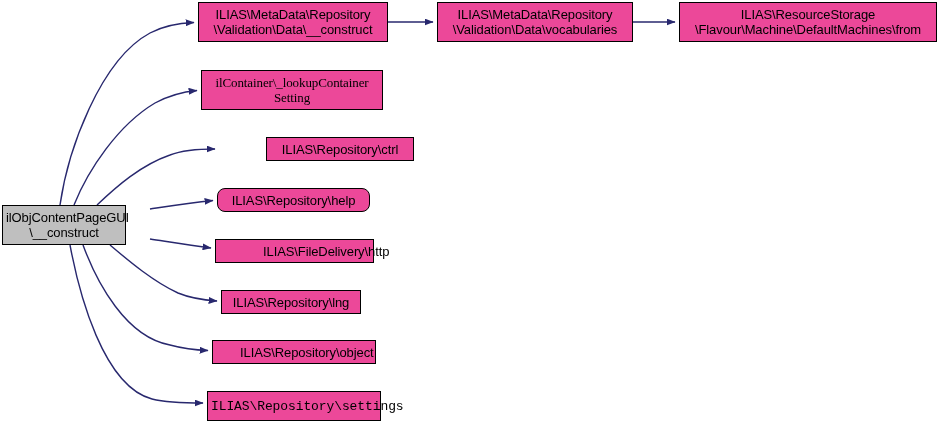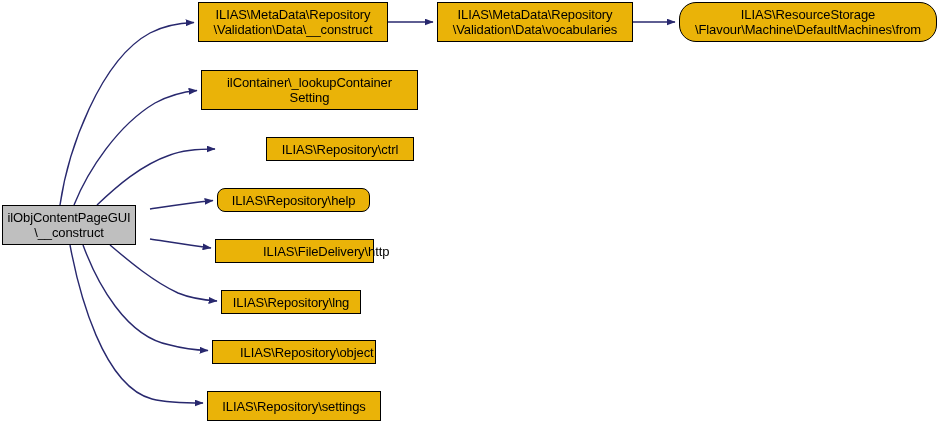--- a/index.html
+++ b/index.html
@@ -22,21 +22,21 @@
     left: 0;
     top: 0;
     width: 939px;
     height: 422px;
     pointer-events: none;
   }
   .node {
     position: absolute;
     box-sizing: border-box;
     border: 1px solid #000000;
-    background: #eab308;
+    background: #ec4899;
     color: #000000;
     font-size: 13px;
     line-height: 15px;
     display: flex;
     align-items: center;
     justify-content: center;
     text-align: center;
     white-space: pre-line;
     letter-spacing: -0.1px;
     z-index: 2;
@@ -71,31 +71,31 @@
       <path d="M 150,209 C 170,206 189,203 213,200.5"></path>
       <path d="M 150,239 C 170,242 189,245 211,248"></path>
       <path d="M 110,245 C 130,262 154,282 178,293 C 190,298 203,300 217,301"></path>
       <path d="M 83,245 C 97,283 126,337 170,345 C 181,348 194,350 208,350.5"></path>
       <path d="M 70,245 C 79,293 103,386 152,399 C 164,402 180,403 203,403"></path>
       <path d="M 388,22 L 433,22"></path>
       <path d="M 633,22 L 675,22"></path>
     </g>
   </svg>
 
-  <div class="node root" style="left:2px; top:205px; width:134px; height:40px;">
+  <div class="node root" style="left:2px; top:205px; width:124px; height:40px;">
     <span class="node-label">ilObjContentPageGUI
 \__construct</span>
   </div>
 
   <div class="node" style="left:198px; top:2px; width:190px; height:40px;">
     <span class="node-label">ILIAS\MetaData\Repository
 \Validation\Data\__construct</span>
   </div>
 
-  <div class="node" style="left:201px; top:70px; width:217px; height:40px;">
+  <div class="node" style="left:201px; top:70px; width:182px; height:40px;font-family:Liberation Serif, serif;">
     <span class="node-label">ilContainer\_lookupContainer
 Setting</span>
   </div>
 
   <div class="node" style="left:219px; top:137px; width:148px; height:24px;margin-left:47px;">
     <span class="node-label">ILIAS\Repository\ctrl</span>
   </div>
 
   <div class="node" style="left:217px; top:188px; width:153px; height:24px;border-radius:8px;">
     <span class="node-label">ILIAS\Repository\help</span>
@@ -106,27 +106,27 @@
   </div>
 
   <div class="node" style="left:221px; top:290px; width:140px; height:24px;">
     <span class="node-label">ILIAS\Repository\lng</span>
   </div>
 
   <div class="node" style="left:212px; top:340px; width:164px; height:24px;padding-left:24px;">
     <span class="node-label">ILIAS\Repository\object</span>
   </div>
 
-  <div class="node" style="left:207px; top:391px; width:174px; height:30px;">
+  <div class="node" style="left:207px; top:391px; width:174px; height:30px;font-family:Liberation Mono, monospace;">
     <span class="node-label">ILIAS\Repository\settings</span>
   </div>
 
   <div class="node" style="left:437px; top:2px; width:196px; height:40px;">
     <span class="node-label">ILIAS\MetaData\Repository
 \Validation\Data\vocabularies</span>
   </div>
 
-  <div class="node" style="left:679px; top:2px; width:258px; height:40px;border-radius:17px;">
+  <div class="node" style="left:679px; top:2px; width:258px; height:40px;">
     <span class="node-label">ILIAS\ResourceStorage
 \Flavour\Machine\DefaultMachines\from</span>
   </div>
 
 </div>
 
 </body></html>

